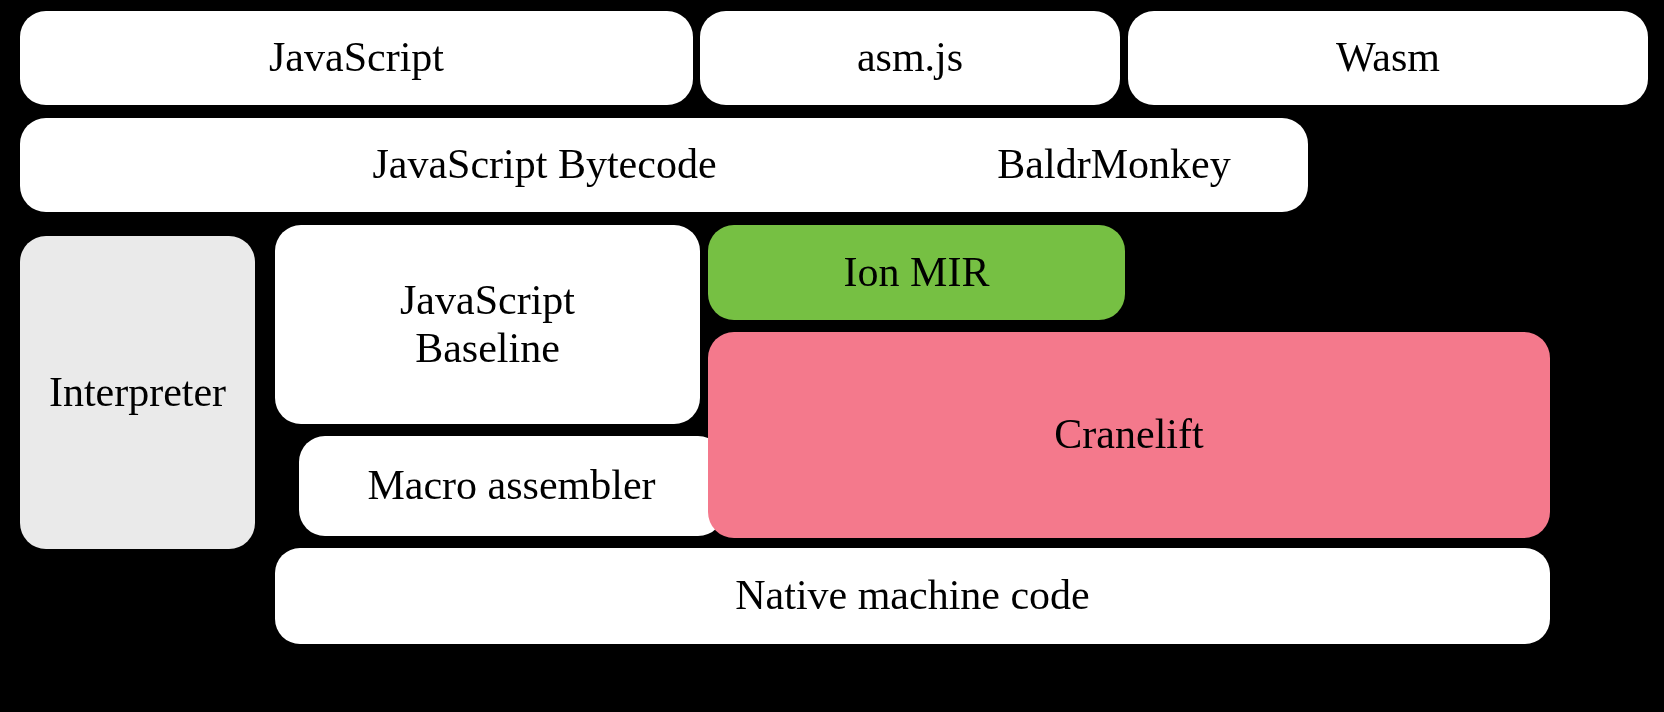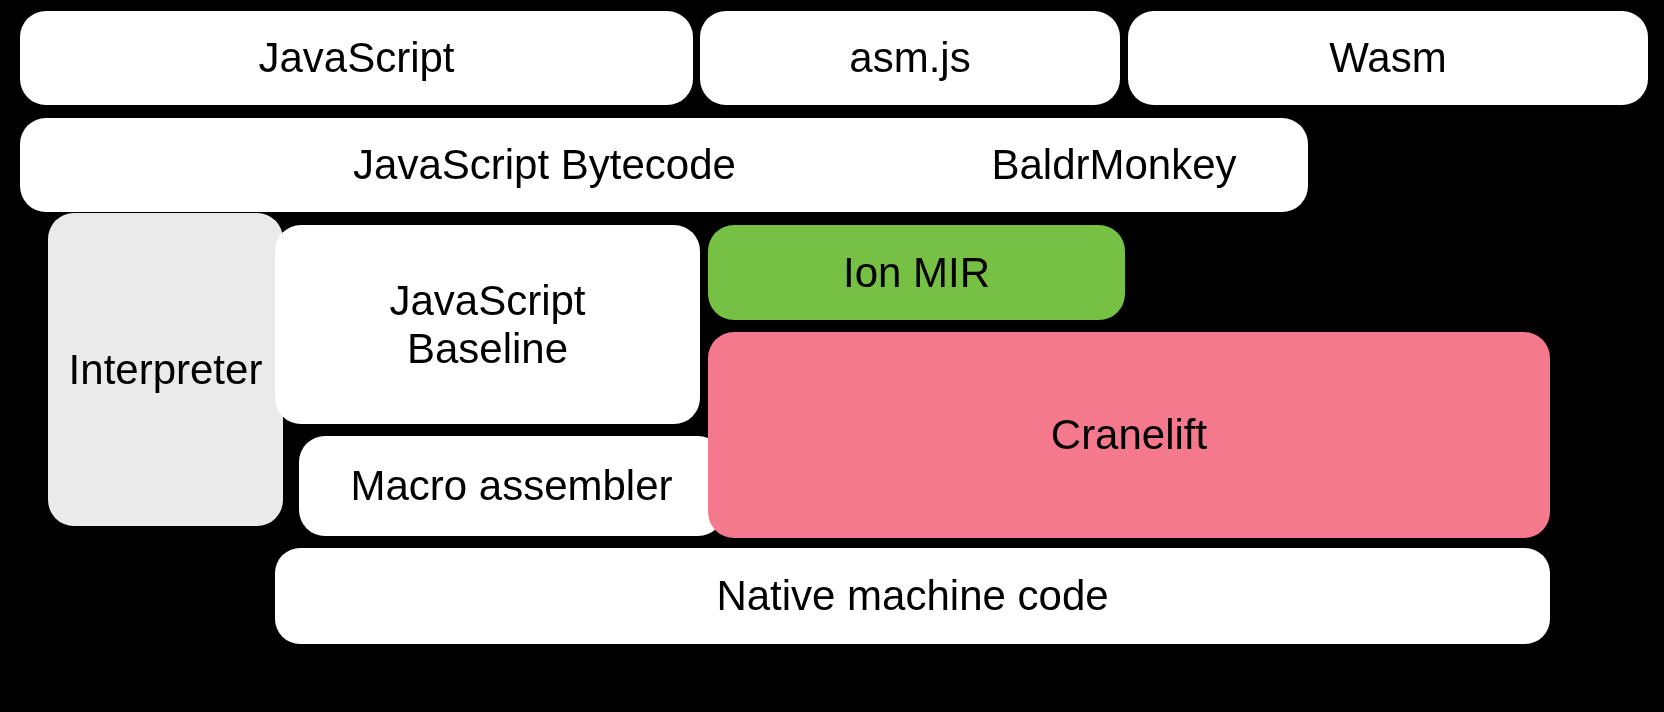--- a/index.html
+++ b/index.html
@@ -25,35 +25,36 @@
     justify-content: center;
     text-align: center;
     border-radius: 26px;
     color: #000000;
     font-size: 42px;
     line-height: 1.12;
     font-weight: 400;
     letter-spacing: 0px;
     white-space: pre-line;
     padding: 2px 10px;
+    font-family: Liberation Serif, serif;
   }
   .fill-white   { background: #FFFFFF; }
   .fill-gray    { background: #EAEAEA; }
   .fill-green   { background: #76C043; }
   .fill-pink    { background: #F4798C; }
 
   
   #n-javascript        { left: 20px;   top: 11px;  width: 673px; height: 94px; }
   #n-asmjs             { left: 700px;  top: 11px;  width: 420px; height: 94px; }
   #n-wasm              { left: 1128px; top: 11px;  width: 520px; height: 94px; }
   
   #n-js-bytecode       { left: 20px;   top: 118px; width: 1049px; height: 94px; }
   #n-baldrmonkey       { left: 920px;  top: 118px; width: 388px; height: 94px; }
   
-  #n-interpreter       { left: 20px;   top: 213px; width: 235px; height: 313px; margin-left: 28px; }
+  #n-interpreter       { left: 20px;   top: 236px; width: 235px; height: 313px; }
   #n-js-baseline       { left: 275px;  top: 225px; width: 425px; height: 199px; }
   #n-macro-assembler   { left: 275px;  top: 436px; width: 425px; height: 100px; margin-left: 24px; }
   #n-ion-mir           { left: 708px;  top: 225px; width: 417px; height: 95px; }
   #n-cranelift         { left: 708px;  top: 332px; width: 842px; height: 206px; }
   
   #n-native-code       { left: 275px;  top: 548px; width: 1275px; height: 96px; border-radius: 25px; }
 </style>
 </head>
 <body>
 

